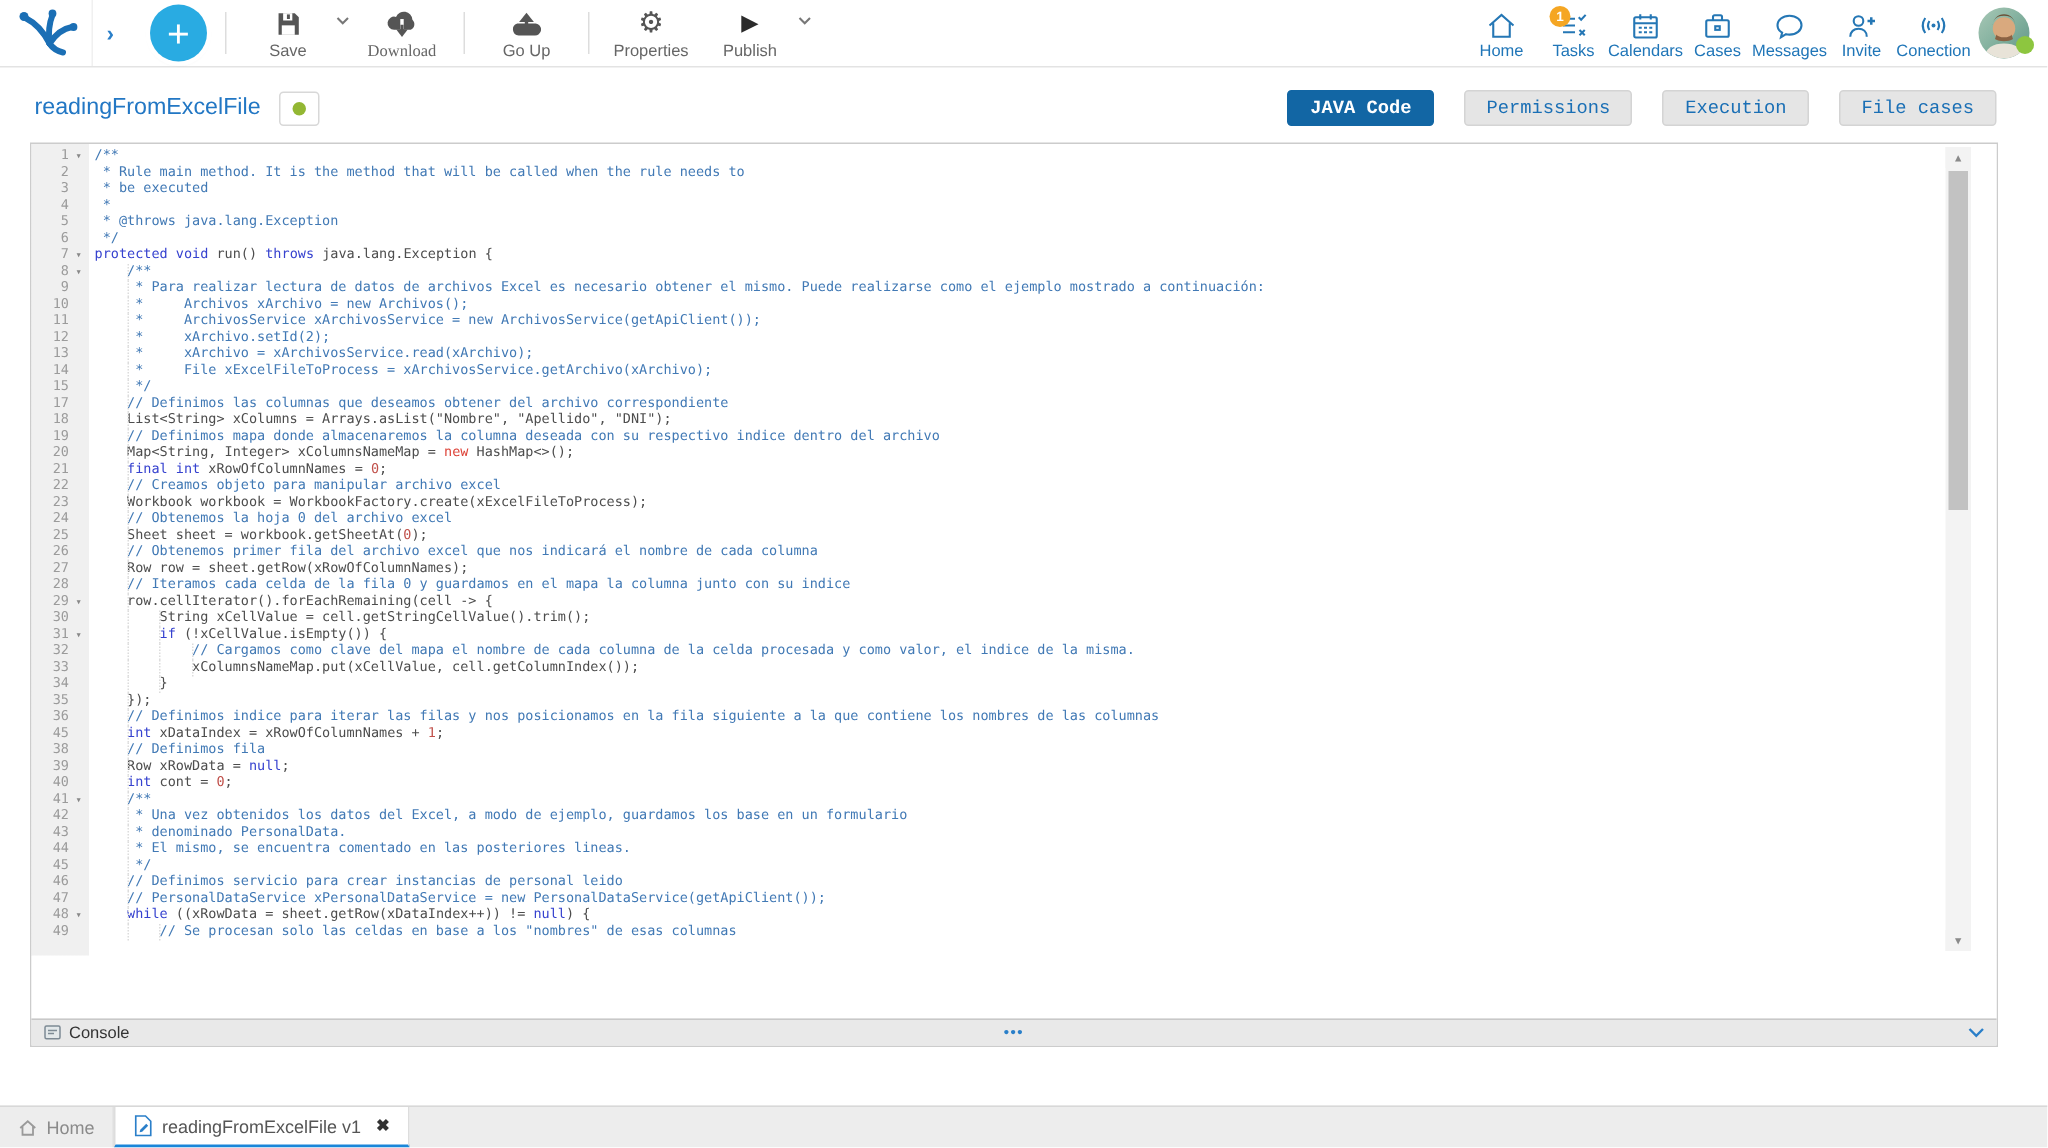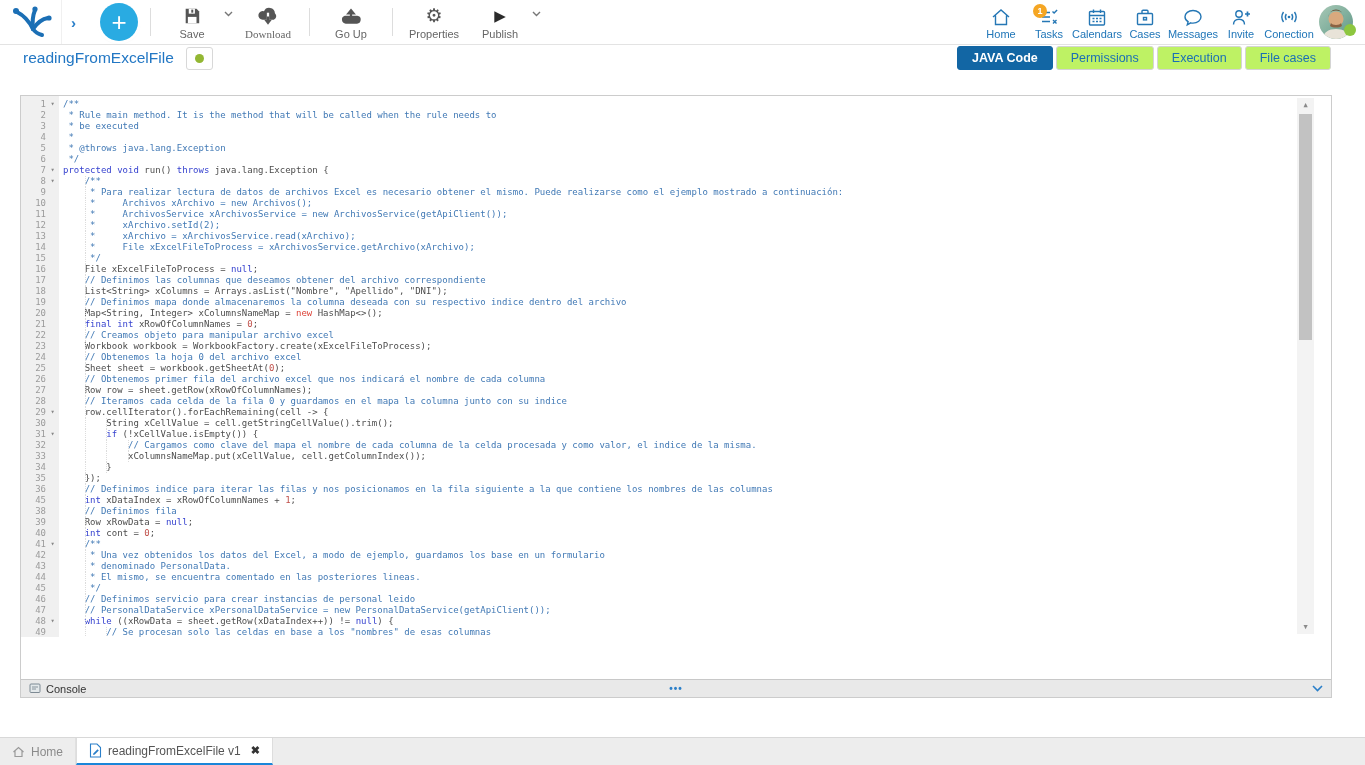--- a/index.html
+++ b/index.html
@@ -22,26 +22,26 @@
   .nav-right { margin-left:auto; display:flex; align-items:center; padding-right:6px; }
   .nav-item { position:relative; width:48px; display:flex; flex-direction:column; align-items:center; padding-top:3px; cursor:pointer; }
   .nav-item svg { stroke:#2577b5; fill:none; stroke-width:1.4; }
   .nav-label { font-size:11px; color:#2076b8; margin-top:1px; white-space:nowrap; }
   .badge { position:absolute; top:0px; left:8px; min-width:14px; height:14px; border-radius:50%; background:#f5a623; color:#fff; font-size:9px; font-weight:bold; text-align:center; line-height:14px; }
   .avatar { position:relative; width:34px; height:34px; border-radius:50%; margin:0 6px 0 6px; background:linear-gradient(135deg,#a8c8b6 0%,#7fae9c 55%,#5f9486 100%); overflow:hidden; cursor:pointer; flex:0 0 34px; }
   .presence-dot { position:absolute; right:3px; bottom:3px; width:12px; height:12px; border-radius:50%; background:#8dc63f; z-index:3; }
   .avatar-holder { position:relative; }
 
   
-  .titlebar { position:absolute; top:30px; left:0; width:1365px; height:56px; display:flex; align-items:center; }
+  .titlebar { position:absolute; top:44px; left:0; width:1365px; height:56px; display:flex; align-items:center; }
   .page-title { font-size:15.5px; font-weight:400; color:#2277c4; margin-left:23px; }
   .status-badge { width:27px; height:23px; border:1px solid #d8d8d8; border-radius:3px; background:#fff; margin-left:12px; display:flex; align-items:center; justify-content:center; cursor:pointer; }
   .status-dot { width:9px; height:9px; border-radius:50%; background:#93b733; }
-  .rtabs { margin-left:auto; margin-right:34px; display:flex; gap:3px; }
-  .rtab { height:24px; padding:0 14px; display:flex; align-items:center; font-size:12.5px; border:1px solid #d4d4d4; border-radius:3px; background:#bef264; color:#1a6fb5; cursor:pointer; white-space:nowrap; }
+  .rtabs { margin-left:auto; margin-right:34px; display:flex; gap:20px;font-family:Liberation Mono, monospace; }
+  .rtab { height:24px; padding:0 14px; display:flex; align-items:center; font-size:12.5px; border:1px solid #d4d4d4; border-radius:3px; background:#e5e5e5; color:#1a6fb5; cursor:pointer; white-space:nowrap; }
   .rtab.active { background:#1266a4; border-color:#1266a4; color:#fff; font-weight:bold; }
 
   
   .panel { position:absolute; top:95px; left:20px; width:1312px; height:603px; border:1px solid #ccc; display:flex; flex-direction:column; background:#fff; }
   .editor { position:relative; height:541px; overflow:hidden; background:linear-gradient(90deg,#f0f0f0 0,#f0f0f0 38px,#ffffff 38px); font-family:"DejaVu Sans Mono", monospace; font-size:9px; }
   .code-area { padding-top:3px; }
   .row { display:flex; height:11px; line-height:11px; }
   .gut { flex:0 0 38px; display:flex; color:#9b9b9b; }
   .ln { width:25px; text-align:right; }
   .fold { width:13px; text-align:center; font-size:7px; color:#888; cursor:pointer; }
@@ -332,27 +332,20 @@
         </div>
         <div class="row">
           <div class="gut">
             <span class="ln">15</span>
             <span class="fold"></span>
           </div>
           <div class="cl"><i class="g" style="left:calc(4px + 4ch)"></i><span class="cm">     */</span></div>
         </div>
         <div class="row">
           <div class="gut">
-            <span class="ln">16</span>
-            <span class="fold"></span>
-          </div>
-          <div class="cl"><i class="g" style="left:calc(4px + 4ch)"></i>    File xExcelFileToProcess = <span class="kw">null</span>;</div>
-        </div>
-        <div class="row">
-          <div class="gut">
             <span class="ln">17</span>
             <span class="fold"></span>
           </div>
           <div class="cl"><i class="g" style="left:calc(4px + 4ch)"></i><span class="cm">    // Definimos las columnas que deseamos obtener del archivo correspondiente</span></div>
         </div>
         <div class="row">
           <div class="gut">
             <span class="ln">18</span>
             <span class="fold"></span>
           </div>

